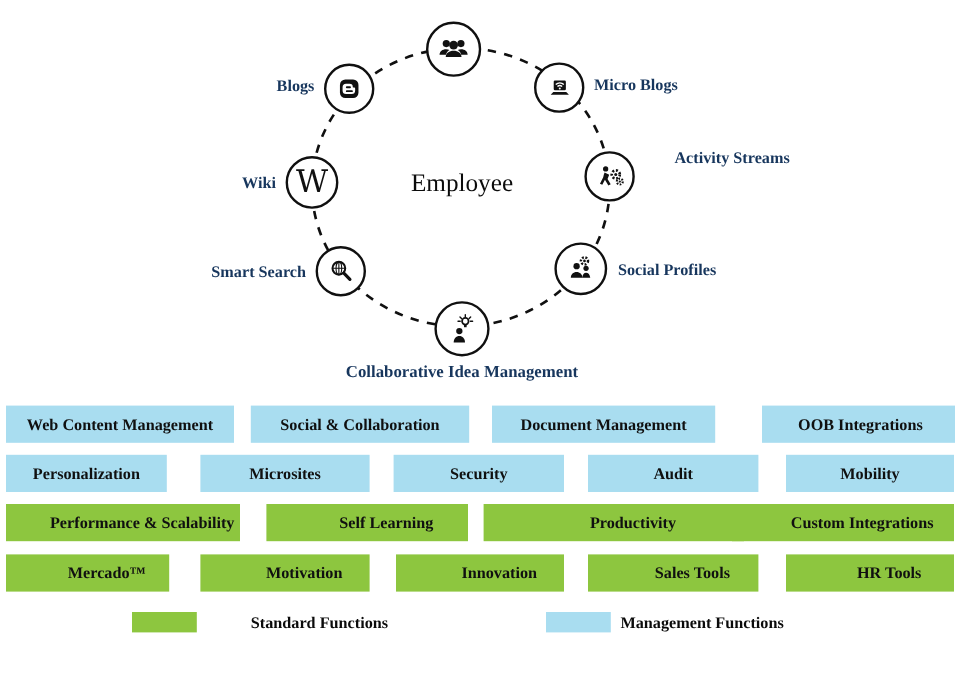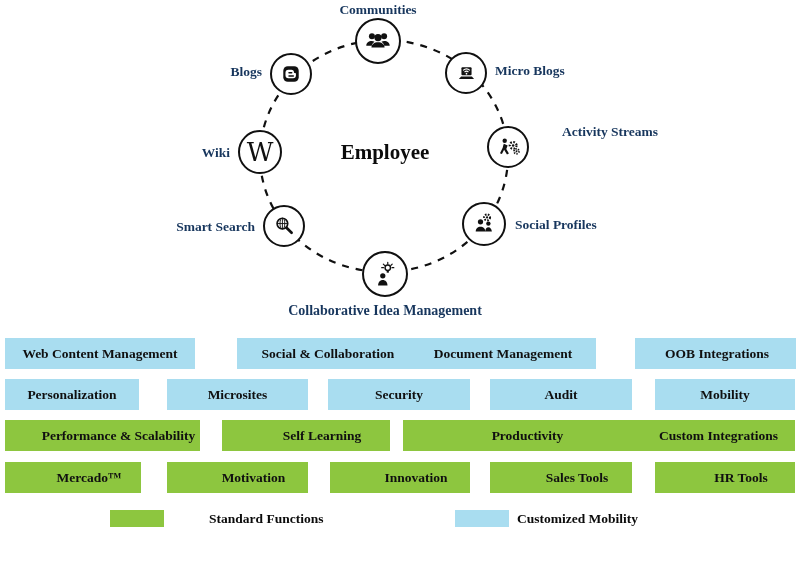--- a/index.html
+++ b/index.html
@@ -25,21 +25,21 @@
   .wiki-w{
     font-family:"DejaVu Serif","Liberation Serif",serif;
     font-size:26px;line-height:1;color:#101010;
   }
   .nlabel{
     position:absolute;font-weight:bold;font-size:13.5px;color:var(--node-label-navy);
     white-space:nowrap;
   }
   .center-label{
     position:absolute;left:285px;top:140px;width:200px;text-align:center;
-    font-size:21px;font-weight:bold;color:var(--text-black);
+    font-size:21px;font-weight:normal;color:var(--text-black);
   }
   
   .fbox{
     position:absolute;height:31px;display:flex;align-items:center;justify-content:center;
     font-weight:bold;font-size:13.5px;color:#101010;text-align:center;
   }
   .fbox.blue{background:var(--customized-blue);}
   .fbox.green{background:var(--standard-green);padding-left:32px;}
   
   .swatch{position:absolute;width:54px;height:17px;}
@@ -54,21 +54,20 @@
 <body>
 
 <div class="page">
 
   <div class="diagram">
 
     <svg class="ring" width="796" height="330">
       <ellipse cx="384" cy="156" rx="124" ry="116" fill="none" stroke="#101010" stroke-width="2.2" stroke-dasharray="7 7"></ellipse>
     </svg>
 
-    <div class="nlabel" style="left:298px;top:2px;width:160px;text-align:center;">Communities</div>
     <div class="nlabel" style="left:170px;top:64px;width:92px;text-align:right;">Blogs</div>
     <div class="nlabel" style="left:495px;top:63px;">Micro Blogs</div>
     <div class="nlabel" style="left:128px;top:145px;width:102px;text-align:right;">Wiki</div>
     <div class="nlabel" style="left:538px;top:124px;margin-left:24px;">Activity Streams</div>
     <div class="nlabel" style="left:100px;top:219px;width:155px;text-align:right;">Smart Search</div>
     <div class="nlabel" style="left:515px;top:217px;">Social Profiles</div>
     <div class="nlabel" style="left:235px;top:303px;width:300px;text-align:center;font-size:14px;">Collaborative Idea Management</div>
 
     <div class="center-label">Employee</div>
 
@@ -161,21 +160,21 @@
           <path d="M7.8 28c0-3.6 2.3-5.9 5.2-5.9s5.2 2.3 5.2 5.9z" fill="#111"></path>
         </svg>
       </span>
     </div>
 
   </div>
 
   <div>
 
     <div class="fbox blue" style="left:5px;top:338px;width:190px;">Web Content Management</div>
-    <div class="fbox blue" style="left:209px;top:338px;width:182px;margin-left:28px;">Social &amp; Collaboration</div>
+    <div class="fbox blue" style="left:209px;top:338px;width:182px;">Social &amp; Collaboration</div>
     <div class="fbox blue" style="left:410px;top:338px;width:186px;">Document Management</div>
     <div class="fbox blue" style="left:612px;top:338px;width:164px;margin-left:23px;">OOB Integrations</div>
 
     <div class="fbox blue" style="left:5px;top:379px;width:134px;">Personalization</div>
     <div class="fbox blue" style="left:167px;top:379px;width:141px;">Microsites</div>
     <div class="fbox blue" style="left:328px;top:379px;width:142px;">Security</div>
     <div class="fbox blue" style="left:490px;top:379px;width:142px;">Audit</div>
     <div class="fbox blue" style="left:655px;top:379px;width:140px;">Mobility</div>
 
     <div class="fbox green" style="left:5px;top:420px;width:195px;">Performance &amp; Scalability</div>
@@ -188,16 +187,16 @@
     <div class="fbox green" style="left:330px;top:462px;width:140px;">Innovation</div>
     <div class="fbox green" style="left:490px;top:462px;width:142px;">Sales Tools</div>
     <div class="fbox green" style="left:655px;top:462px;width:140px;">HR Tools</div>
 
   </div>
 
   <div>
     <div class="swatch green" style="left:110px;top:510px;"></div>
     <div class="legend-label" style="left:172px;top:510px;margin-left:37px;">Standard Functions</div>
     <div class="swatch blue" style="left:455px;top:510px;"></div>
-    <div class="legend-label" style="left:517px;top:510px;">Customized Mobility</div>
+    <div class="legend-label" style="left:517px;top:510px;">Management Functions</div>
   </div>
 
 </div>
 
 </body></html>

